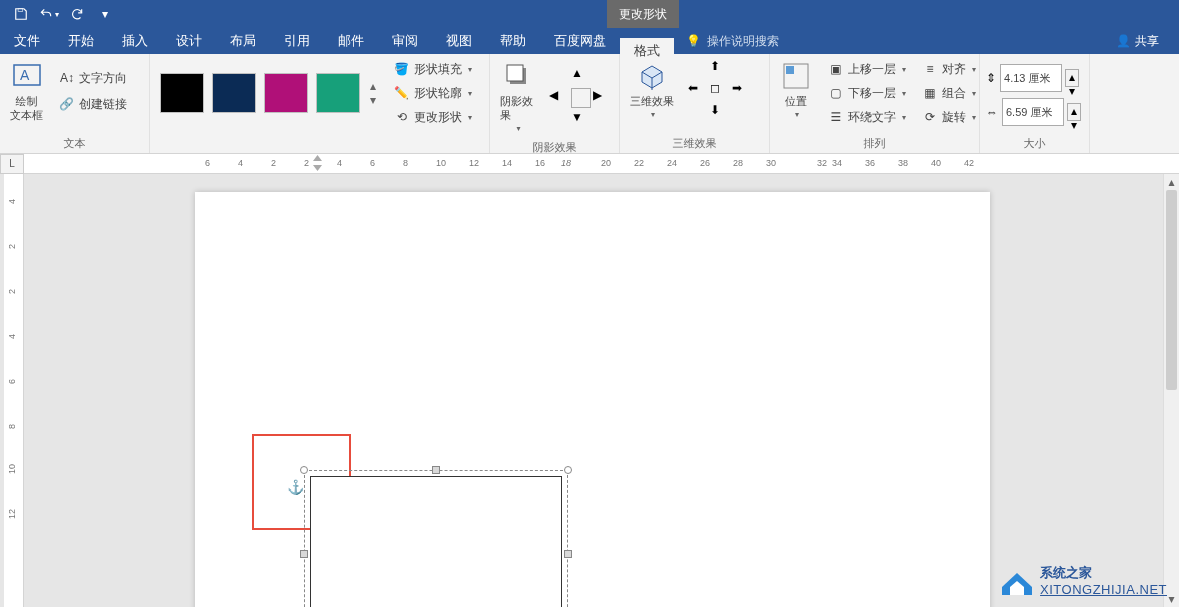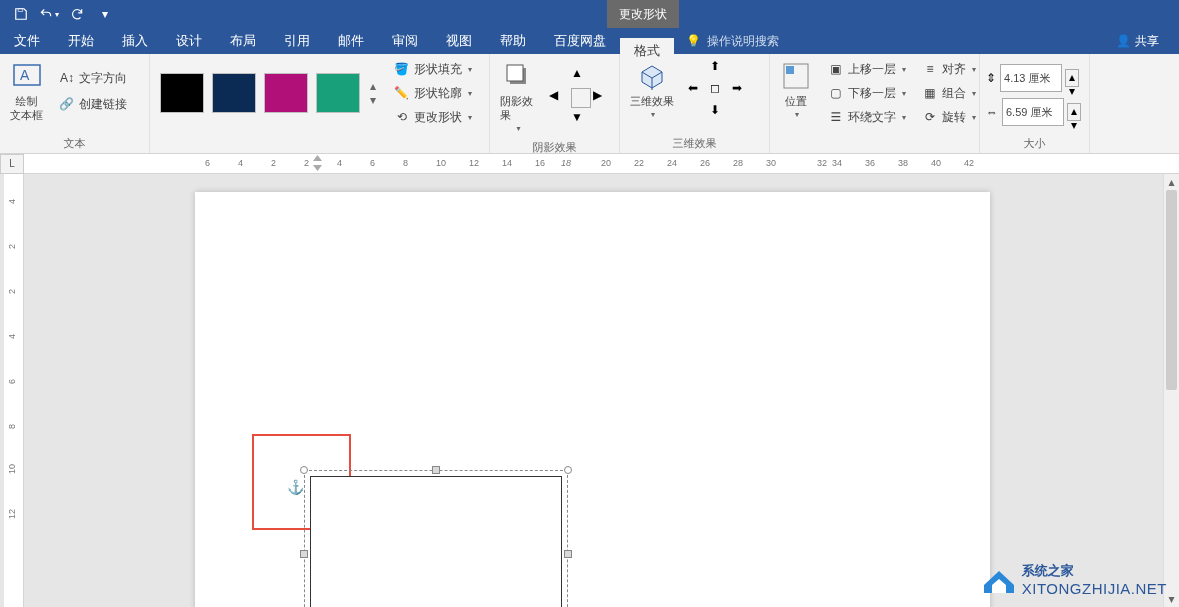--- a/index.html
+++ b/index.html
@@ -60,22 +60,22 @@
 
 .textbox-sel { position:absolute; left:304px; top:296px; width:264px; height:167px; }
 .sel-outline { position:absolute; inset:0; border:1px dashed #888; }
 .textbox { position:absolute; left:6px; top:6px; right:6px; bottom:6px; border:1.5px solid #333; background:#fff;}
 .handle { position:absolute; width:8px; height:8px; background:#fff; border:1px solid #888; border-radius:50%;}
 .handle.sq { border-radius:0; background:#d9d9d9;}
 .red-box { position:absolute; left:252px; top:260px; width:99px; height:96px; border:2px solid #e74c3c; }
 .anchor { position:absolute; left:287px; top:305px; color:#2b579a; font-size:14px;}
 
 
-.watermark { position:absolute; right:12px; bottom:10px; display:flex; align-items:center; gap:6px; color:#2b579a; font-size:13px;}
-.watermark .sub { color:#2b579a; font-size:15px; letter-spacing:0.5px;}
+.watermark { position:absolute; right:12px; bottom:10px; display:flex; align-items:flex-end; gap:6px; color:#2b579a; font-size:13px;}
+.watermark .sub { color:#2b579a; font-size:13px; letter-spacing:0.5px;text-decoration:underline;}
 .watermark svg { fill:#2b88d8; }
 
 .caret{font-size:8px;color:#666;margin-left:2px;}
 </style>
 </head>
 <body>
 
 <div class="titlebar">
   <div class="qat">
     <div class="qat-btn">
@@ -275,20 +275,21 @@
             <span>组合</span>
             <span class="caret">▾</span>
           </div>
         <div class="row-btn">
             <span class="ic">⟳</span>
             <span>旋转</span>
             <span class="caret">▾</span>
           </div>
       </div>
     </div>
+    <div class="group-label">排列</div>
   </div>
 
   <div class="group" style="width:110px">
     <div style="display:flex;flex-direction:column;gap:6px;padding-top:6px;">
       <div class="grow">
         <span class="ic">⇕</span>
         <input class="sz-input" value="4.13 厘米" style="">
         <div class="spin">
             <div>▴</div>
             <div>▾</div>

